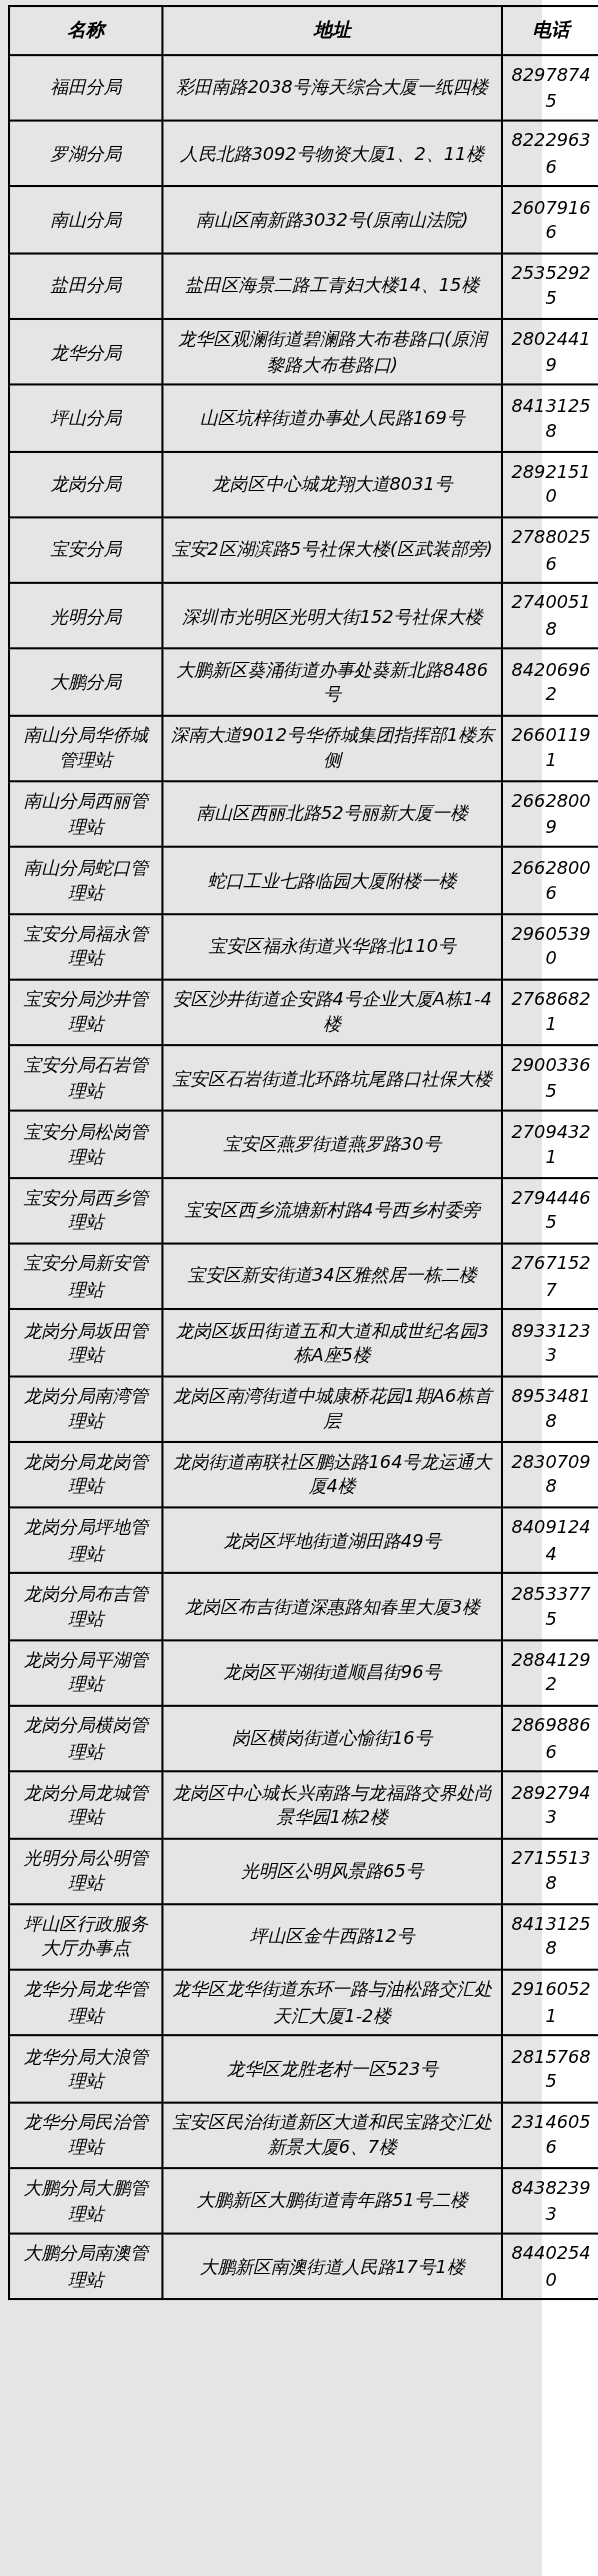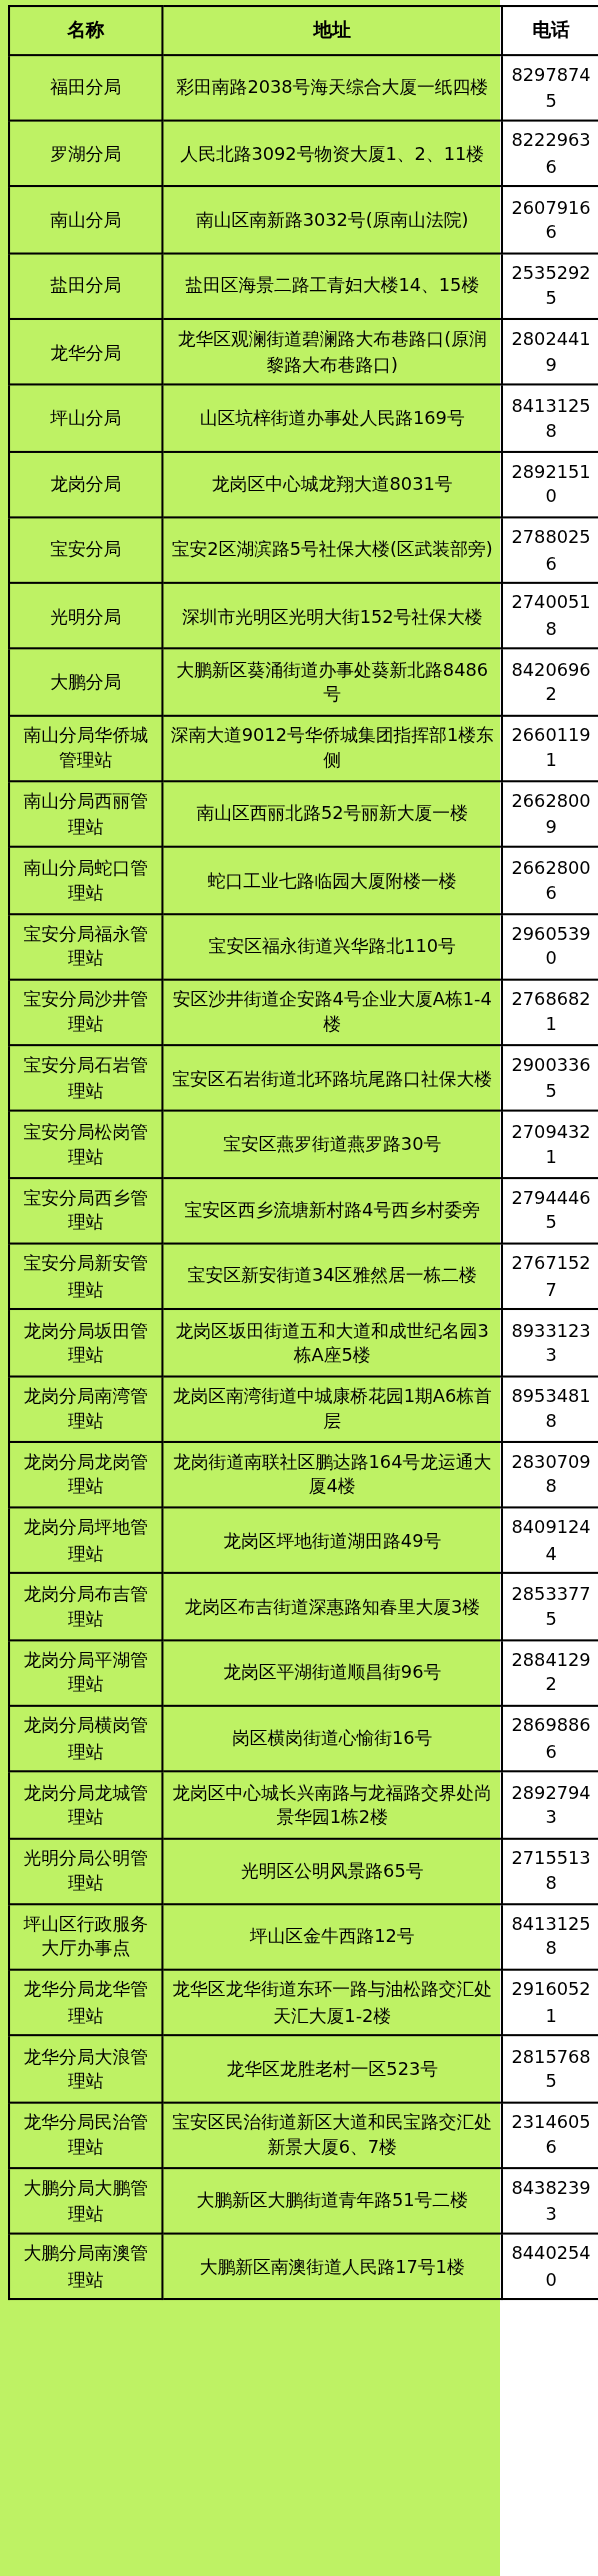--- a/index.html
+++ b/index.html
@@ -5,25 +5,26 @@
   html, body {
     margin: 0;
     padding: 0;
     background: #ffffff;
   }
   body {
     width: 598px;
     font-family: "DejaVu Sans", "Liberation Sans", sans-serif;
   }
   .sheet {
-    width: 500px;
+    width: 542px;
     min-height: 2576px;
-    background: #bef264;
+    background: #e5e5e5;
     box-sizing: border-box;
     padding: 5px 7.5px 0 7.5px;
+    font-style: italic;
   }
   table.contact-table {
     border-collapse: collapse;
     table-layout: fixed;
     width: 289px;
     margin: 0;
     font-size: 8.7px;
   }
   table.contact-table col.c-name  { width: 75px; }
   table.contact-table col.c-addr  { width: 166px; }

